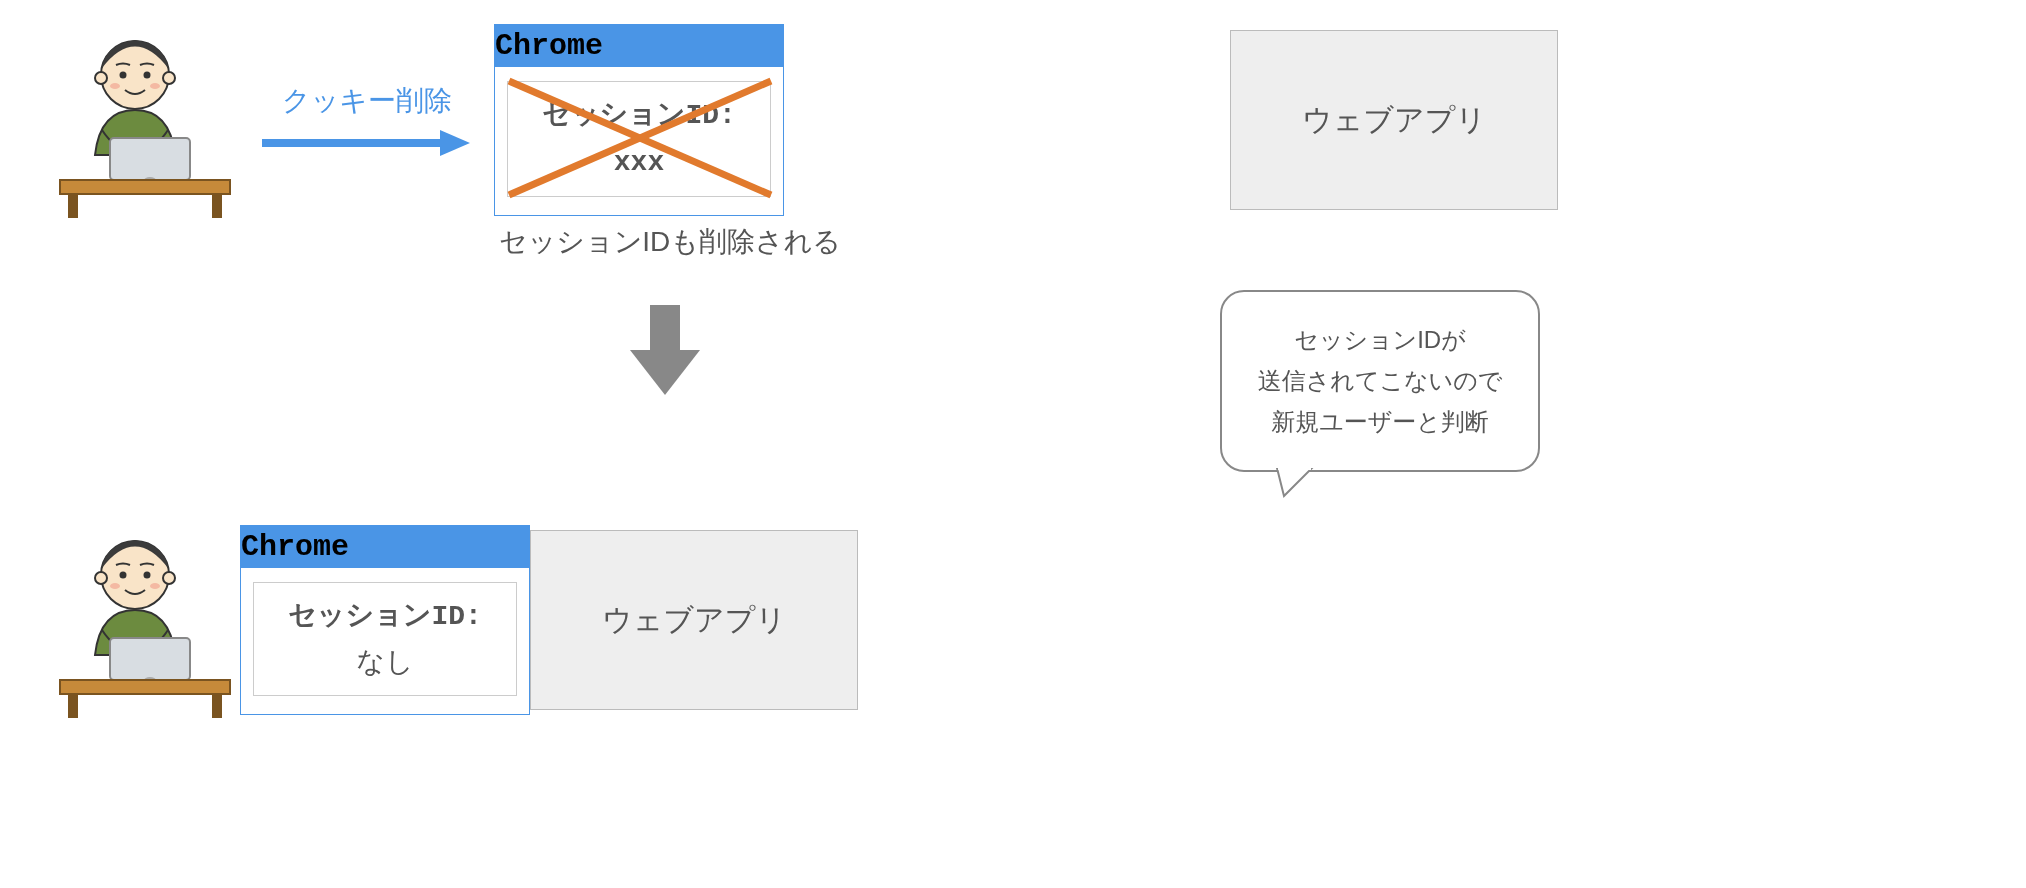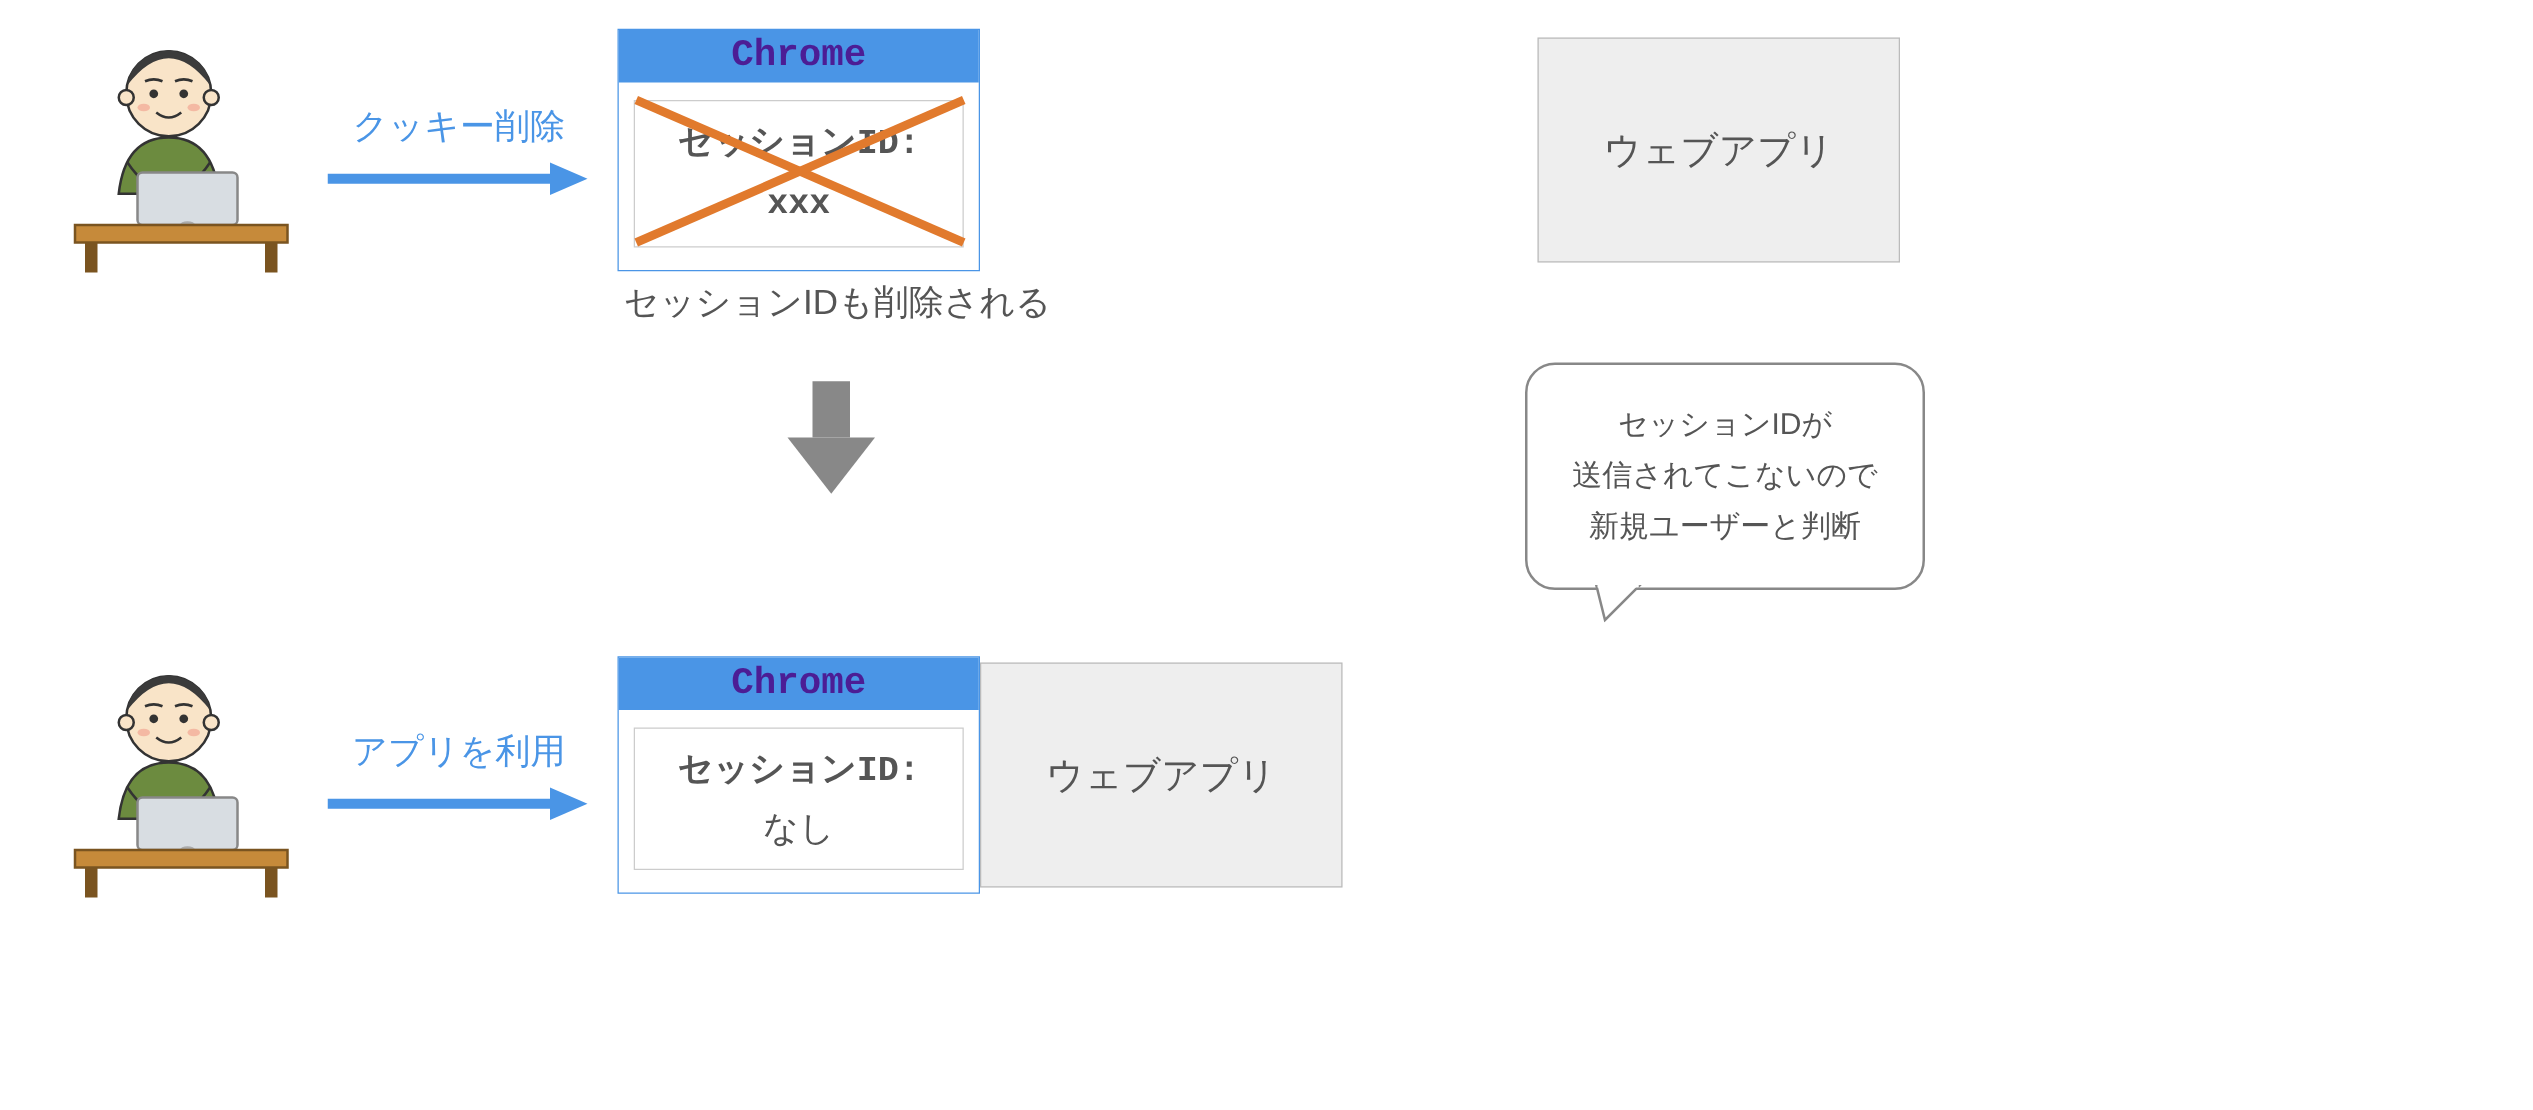--- a/index.html
+++ b/index.html
@@ -35,22 +35,21 @@
     align-items: center;
     margin: 0 12px;
   }
   .browser-box {
     border: 1px solid #4a95e6;
     width: 290px;
     background: #fff;
   }
   .browser-header {
     background: #4a95e6;
-    color: #4c1d95;
-    text-align: center;
+    color: #000000;
     font-family: "Courier New", Consolas, monospace;
     font-weight: bold;
     font-size: 30px;
     padding: 4px 0;
   }
   .browser-body {
     position: relative;
     padding: 14px 12px 18px 12px;
     text-align: center;
     color: #555;
@@ -63,21 +62,21 @@
     line-height: 1.6;
   }
   .webapp-box {
     border: 1px solid #bbb;
     background: #eee;
     color: #555;
     font-size: 30px;
     display: flex;
     align-items: center;
     justify-content: center;
-    width: 290px;
+    width: 328px;
     height: 180px;
   }
   .caption {
     color: #555;
     font-size: 28px;
     text-align: center;
     position: absolute;
   }
   .speech {
     position: absolute;
@@ -206,27 +205,20 @@
       <circle cx="88" cy="136" r="7" fill="#f9e4c8" stroke="#333" stroke-width="2"></circle>
       <circle cx="108" cy="136" r="7" fill="#f9e4c8" stroke="#333" stroke-width="2"></circle>
       <rect x="70" y="118" width="80" height="42" rx="4" fill="#d8dde2" stroke="#888" stroke-width="2"></rect>
       <ellipse cx="110" cy="160" rx="6" ry="3" fill="#aaa"></ellipse>
       <rect x="20" y="160" width="170" height="14" fill="#c68a3a" stroke="#7a5420" stroke-width="2"></rect>
       <rect x="28" y="174" width="10" height="24" fill="#7a5420"></rect>
       <rect x="172" y="174" width="10" height="24" fill="#7a5420"></rect>
     </svg>
   </div>
 
-  <div class="arrow-container" style="width:230px;">
-    <div class="arrow-label">アプリを利用</div>
-    <svg width="210" height="30">
-      <line x1="0" y1="15" x2="180" y2="15" stroke="#4a95e6" stroke-width="8"></line>
-      <polygon points="178,2 208,15 178,28" fill="#4a95e6"></polygon>
-    </svg>
-  </div>
 
   <div class="browser-box">
     <div class="browser-header mono">Chrome</div>
     <div class="browser-body">
       <div class="session-inner">
         <span class="mono">セッションID:</span><br>
         <span>なし</span>
       </div>
     </div>
   </div>

